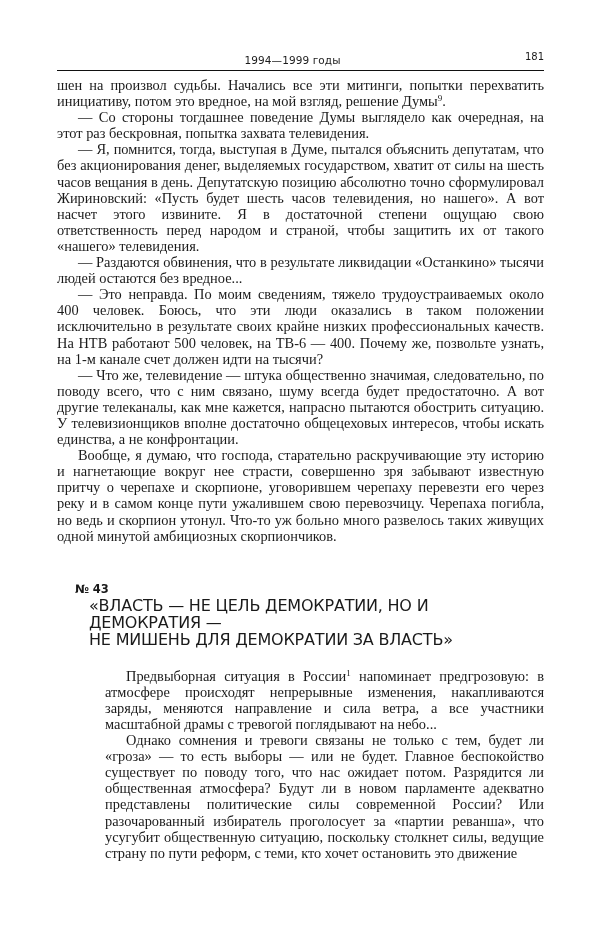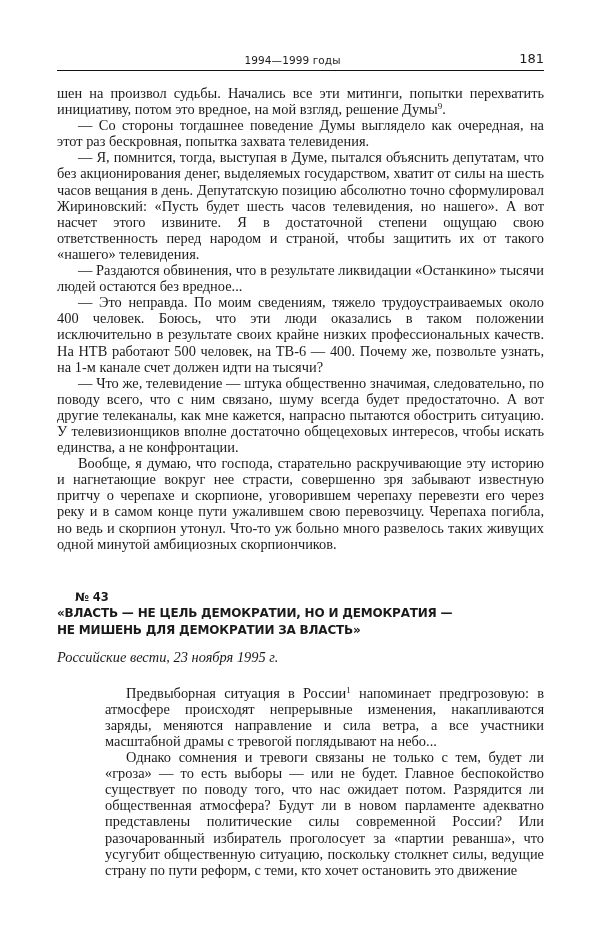--- a/index.html
+++ b/index.html
@@ -1,29 +1,29 @@
 <!DOCTYPE html>
 <html><head>
 <meta charset="utf-8">
 <style>
   html, body { margin: 0; padding: 0; background: #ffffff; }
   body { width: 600px; height: 939px; position: relative; overflow: hidden; color: #1a1a1a; }
   .page { position: absolute; left: 57px; top: 50px; width: 487px; }
   .running-head { position: relative; height: 20px; font-family: "DejaVu Sans", sans-serif; }
   .rh-title { position: absolute; left: 0; right: 16px; text-align: center; top: 4px; font-size: 10.5px; letter-spacing: 0.1px; }
-  .rh-page { position: absolute; right: 0; top: 1px; font-size: 13px; }
+  .rh-page { position: absolute; right: 0; top: 1px; font-size: 10px; }
   .rule { height: 0; border-top: 1.3px solid #111; margin-top: 0px; }
-  .body-text { font-family: "Liberation Serif", "DejaVu Serif", serif; font-size: 14.4px; line-height: 16.1px; text-align: justify; margin-top: 14px; }
+  .body-text { font-family: "Liberation Serif", "DejaVu Serif", serif; font-size: 14.4px; line-height: 16.1px; text-align: justify; margin-top: 6px; }
   .body-text p { margin: 0; text-indent: 21px; }
   .body-text p.it { }
   .nobreak-indent { text-indent: 0 !important; }
   sup { font-size: 9px; line-height: 0; vertical-align: 5px; }
   .doc-block { margin-top: 38px; }
   .doc-number { font-family: "DejaVu Sans", sans-serif; font-weight: bold; font-size: 11.5px; margin-left: 18px; line-height: 15px; }
-  .doc-title { font-family: "DejaVu Sans", sans-serif; font-weight: bold; font-size: 12px; line-height: 17px; letter-spacing: -0.2px; }
+  .doc-title { font-family: "DejaVu Sans", sans-serif; font-weight: normal; font-size: 16px; line-height: 17px; letter-spacing: -0.2px; margin-left: 32px; }
   .doc-source { font-family: "Liberation Serif", "DejaVu Serif", serif; font-style: italic; font-size: 14.4px; margin-top: 10px; line-height: 16px; }
   .body-text.second { margin-top: 20px; margin-left: 48px; }
 </style>
 </head>
 <body>
 
 <div class="page">
   <div class="running-head">
     <span class="rh-title">1994—1999 годы</span>
     <span class="rh-page">181</span>
@@ -37,20 +37,19 @@
     <p class="it">— Раздаются обвинения, что в результате ликвидации «Останкино» тысячи людей остаются без вредное...</p>
     <p>— Это неправда. По моим сведениям, тяжело трудоустраиваемых около 400 человек. Боюсь, что эти люди оказались в таком положении исключительно в результате своих крайне низких профессиональных качеств. На НТВ работают 500 человек, на ТВ-6 — 400. Почему же, позвольте узнать, на 1-м канале счет должен идти на тысячи?</p>
     <p>— Что же, телевидение — штука общественно значимая, следовательно, по поводу всего, что с ним связано, шуму всегда будет предостаточно. А вот другие телеканалы, как мне кажется, напрасно пытаются обострить ситуацию. У телевизионщиков вполне достаточно общецеховых интересов, чтобы искать единства, а не конфронтации.</p>
     <p>Вообще, я думаю, что господа, старательно раскручивающие эту историю и нагнетающие вокруг нее страсти, совершенно зря забывают известную притчу о черепахе и скорпионе, уговорившем черепаху перевезти его через реку и в самом конце пути ужалившем свою перевозчицу. Черепаха погибла, но ведь и скорпион утонул. Что-то уж больно много развелось таких живущих одной минутой амбициозных скорпиончиков.</p>
   </div>
 
   <div class="doc-block">
     <div class="doc-number">№ 43</div>
     <div class="doc-title">«ВЛАСТЬ — НЕ ЦЕЛЬ ДЕМОКРАТИИ, НО И ДЕМОКРАТИЯ —</div>
     <div class="doc-title">НЕ МИШЕНЬ ДЛЯ ДЕМОКРАТИИ ЗА ВЛАСТЬ»</div>
-    <div class="doc-source">Российские вести, 23 ноября 1995 г.</div>
   </div>
 
   <div class="body-text second">
     <p><span>Предвыборная ситуация в России</span><sup>1</sup><span> напоминает предгрозовую: в атмосфере происходят непрерывные изменения, накапливаются заряды, меняются направление и сила ветра, а все участники масштабной драмы с тревогой поглядывают на небо...</span></p>
     <p>Однако сомнения и тревоги связаны не только с тем, будет ли «гроза» — то есть выборы — или не будет. Главное беспокойство существует по поводу того, что нас ожидает потом. Разрядится ли общественная атмосфера? Будут ли в новом парламенте адекватно представлены политические силы современной России? Или разочарованный избиратель проголосует за «партии реванша», что усугубит общественную ситуацию, поскольку столкнет силы, ведущие страну по пути реформ, с теми, кто хочет остановить это движение</p>
   </div>
 </div>
 
 </body></html>

